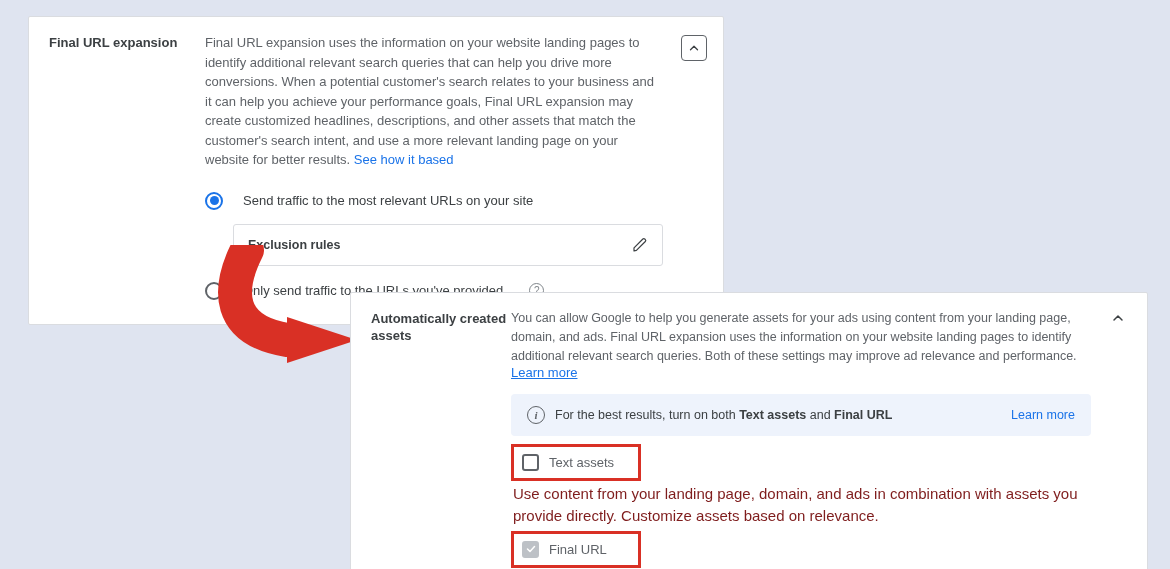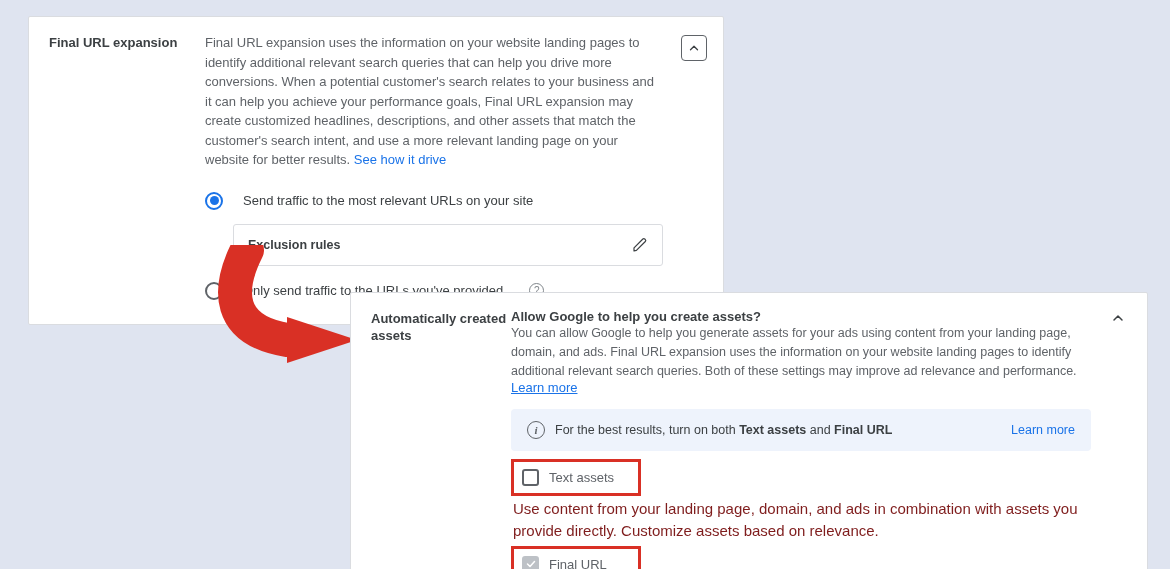--- a/index.html
+++ b/index.html
@@ -94,21 +94,21 @@
 <div class="card panel1">
   <div class="collapse-btn">
     <svg width="14" height="14" viewBox="0 0 24 24" fill="none">
         <path d="M6 15l6-6 6 6" stroke="#3c4043" stroke-width="2.2" stroke-linecap="round" stroke-linejoin="round"></path>
       </svg>
   </div>
   <div class="p1-row">
     <div class="p1-title">Final URL expansion</div>
     <div class="p1-body">
       <span class="p1-desc">Final URL expansion uses the information on your website landing pages to identify additional relevant search queries that can help you drive more conversions. When a potential customer's search relates to your business and it can help you achieve your performance goals, Final URL expansion may create customized headlines, descriptions, and other assets that match the customer's search intent, and use a more relevant landing page on your website for better results. </span>
-      <span class="link">See how it drive</span>
+      <span class="link">See how it based</span>
 
       <div class="radio-group">
         <div class="radio-line">
           <span class="radio checked"></span>
           <span class="radio-label">Send traffic to the most relevant URLs on your site</span>
         </div>
 
         <div class="exclusion-box">
           <span>Exclusion rules</span>
           <svg width="16" height="16" viewBox="0 0 24 24" fill="none">
@@ -135,21 +135,20 @@
 
 <div class="card panel2">
   <div class="collapse2">
     <svg width="16" height="16" viewBox="0 0 24 24" fill="none">
         <path d="M6 15l6-6 6 6" stroke="#3c4043" stroke-width="2.2" stroke-linecap="round" stroke-linejoin="round"></path>
       </svg>
   </div>
   <div class="p2-row">
     <div class="p2-title">Automatically created assets</div>
     <div class="p2-body">
-      <div class="p2-q">Allow Google to help you create assets?</div>
       <span class="p2-desc">You can allow Google to help you generate assets for your ads using content from your landing page, domain, and ads. Final URL expansion uses the information on your website landing pages to identify additional relevant search queries. Both of these settings may improve ad relevance and performance. </span>
       <span class="link uline">Learn more</span>
 
       <div class="info-banner">
         <span class="info-icon-circle">i</span>
         <span class="msg">
           <span>For the best results, turn on both </span><b>Text assets</b><span> and </span><b>Final URL</b>
         </span>
         <span class="lm">Learn more</span>
       </div>

